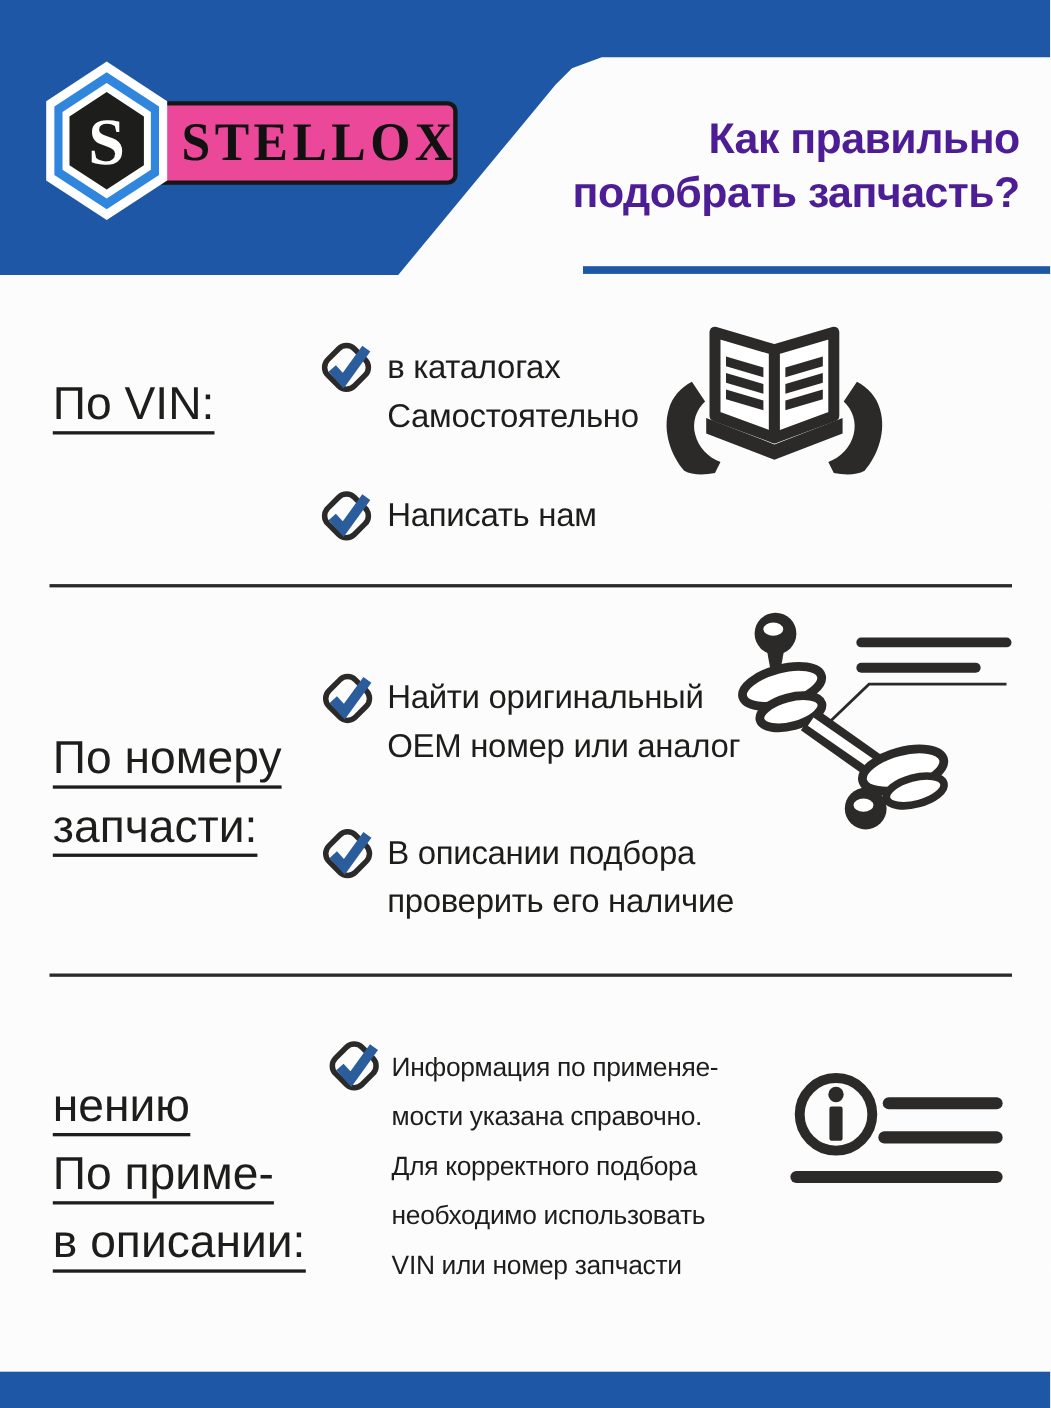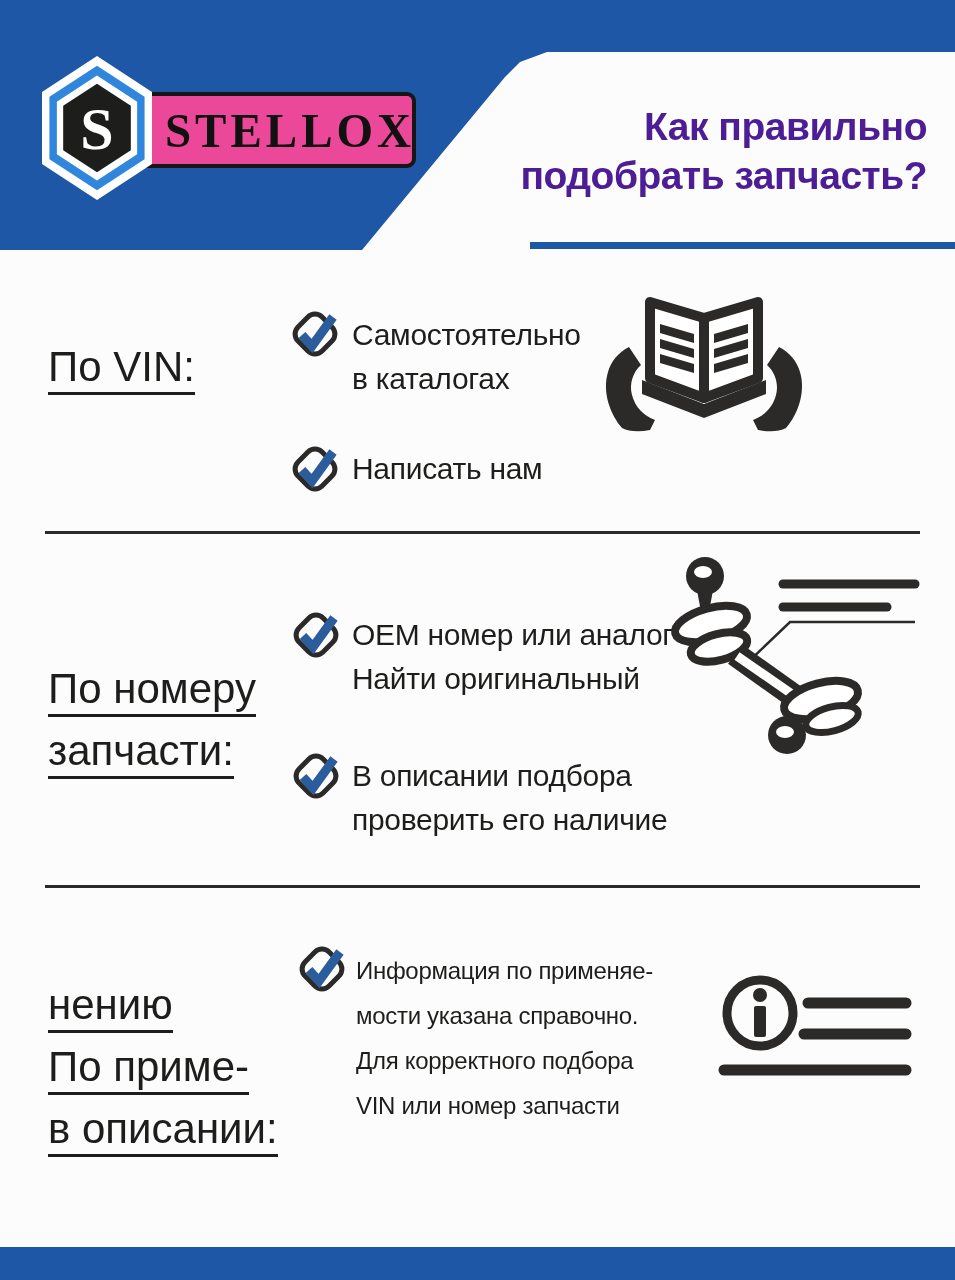--- a/index.html
+++ b/index.html
@@ -84,22 +84,22 @@
     <div class="slabel-row"><span class="slabel-line">По VIN:</span></div>
   </div>
 
   <div class="check-icon" style="left:287px; top:306px;">
     <svg width="56" height="56" viewBox="0 0 56 56">
       <rect x="11" y="11" width="34" height="34" rx="10" transform="rotate(45 28 28)" fill="none" stroke="#2b2a29" stroke-width="5"></rect>
       <path d="M15 29 L25 40 L46 11" fill="none" stroke="#2b5d9c" stroke-width="9"></path>
     </svg>
   </div>
   <div class="item-text" style="left:352px; top:313px;">
+    <div>в каталогах</div>
     <div>Самостоятельно</div>
-    <div>в каталогах</div>
   </div>
 
   <div class="check-icon" style="left:287px; top:441px;">
     <svg width="56" height="56" viewBox="0 0 56 56">
       <rect x="11" y="11" width="34" height="34" rx="10" transform="rotate(45 28 28)" fill="none" stroke="#2b2a29" stroke-width="5"></rect>
       <path d="M15 29 L25 40 L46 11" fill="none" stroke="#2b5d9c" stroke-width="9"></path>
     </svg>
   </div>
   <div class="item-text" style="left:352px; top:447px;">
     <div>Написать нам</div>
@@ -123,22 +123,22 @@
 
   <div class="divider divider-1"></div>
 
   <div class="check-icon" style="left:288px; top:607px;">
     <svg width="56" height="56" viewBox="0 0 56 56">
       <rect x="11" y="11" width="34" height="34" rx="10" transform="rotate(45 28 28)" fill="none" stroke="#2b2a29" stroke-width="5"></rect>
       <path d="M15 29 L25 40 L46 11" fill="none" stroke="#2b5d9c" stroke-width="9"></path>
     </svg>
   </div>
   <div class="item-text" style="left:352px; top:613px;">
+    <div>Найти оригинальный</div>
     <div>OEM номер или аналог</div>
-    <div>Найти оригинальный</div>
   </div>
 
   <div class="slabel" style="left:48px; top:668px;">
     <div class="slabel-row"><span class="slabel-line">По номеру</span></div>
     <div class="slabel-row"><span class="slabel-line">запчасти:</span></div>
   </div>
 
   <div class="check-icon" style="left:288px; top:748px;">
     <svg width="56" height="56" viewBox="0 0 56 56">
       <rect x="11" y="11" width="34" height="34" rx="10" transform="rotate(45 28 28)" fill="none" stroke="#2b2a29" stroke-width="5"></rect>
@@ -174,20 +174,21 @@
   <div class="check-icon" style="left:294px; top:941px;">
     <svg width="56" height="56" viewBox="0 0 56 56">
       <rect x="11" y="11" width="34" height="34" rx="10" transform="rotate(45 28 28)" fill="none" stroke="#2b2a29" stroke-width="5"></rect>
       <path d="M15 29 L25 40 L46 11" fill="none" stroke="#2b5d9c" stroke-width="9"></path>
     </svg>
   </div>
   <div class="item-text small" style="left:356px; top:948px;">
     <div>Информация по применяе-</div>
     <div>мости указана справочно.</div>
     <div>Для корректного подбора</div>
+    <div>необходимо использовать</div>
     <div>VIN или номер запчасти</div>
   </div>
 
   <div class="slabel" style="left:48px; top:984px;">
     <div class="slabel-row"><span class="slabel-line">нению</span></div>
     <div class="slabel-row"><span class="slabel-line">По приме-</span></div>
     <div class="slabel-row"><span class="slabel-line">в описании:</span></div>
   </div>
 
   <div class="art" style="left:716px; top:966px;">

